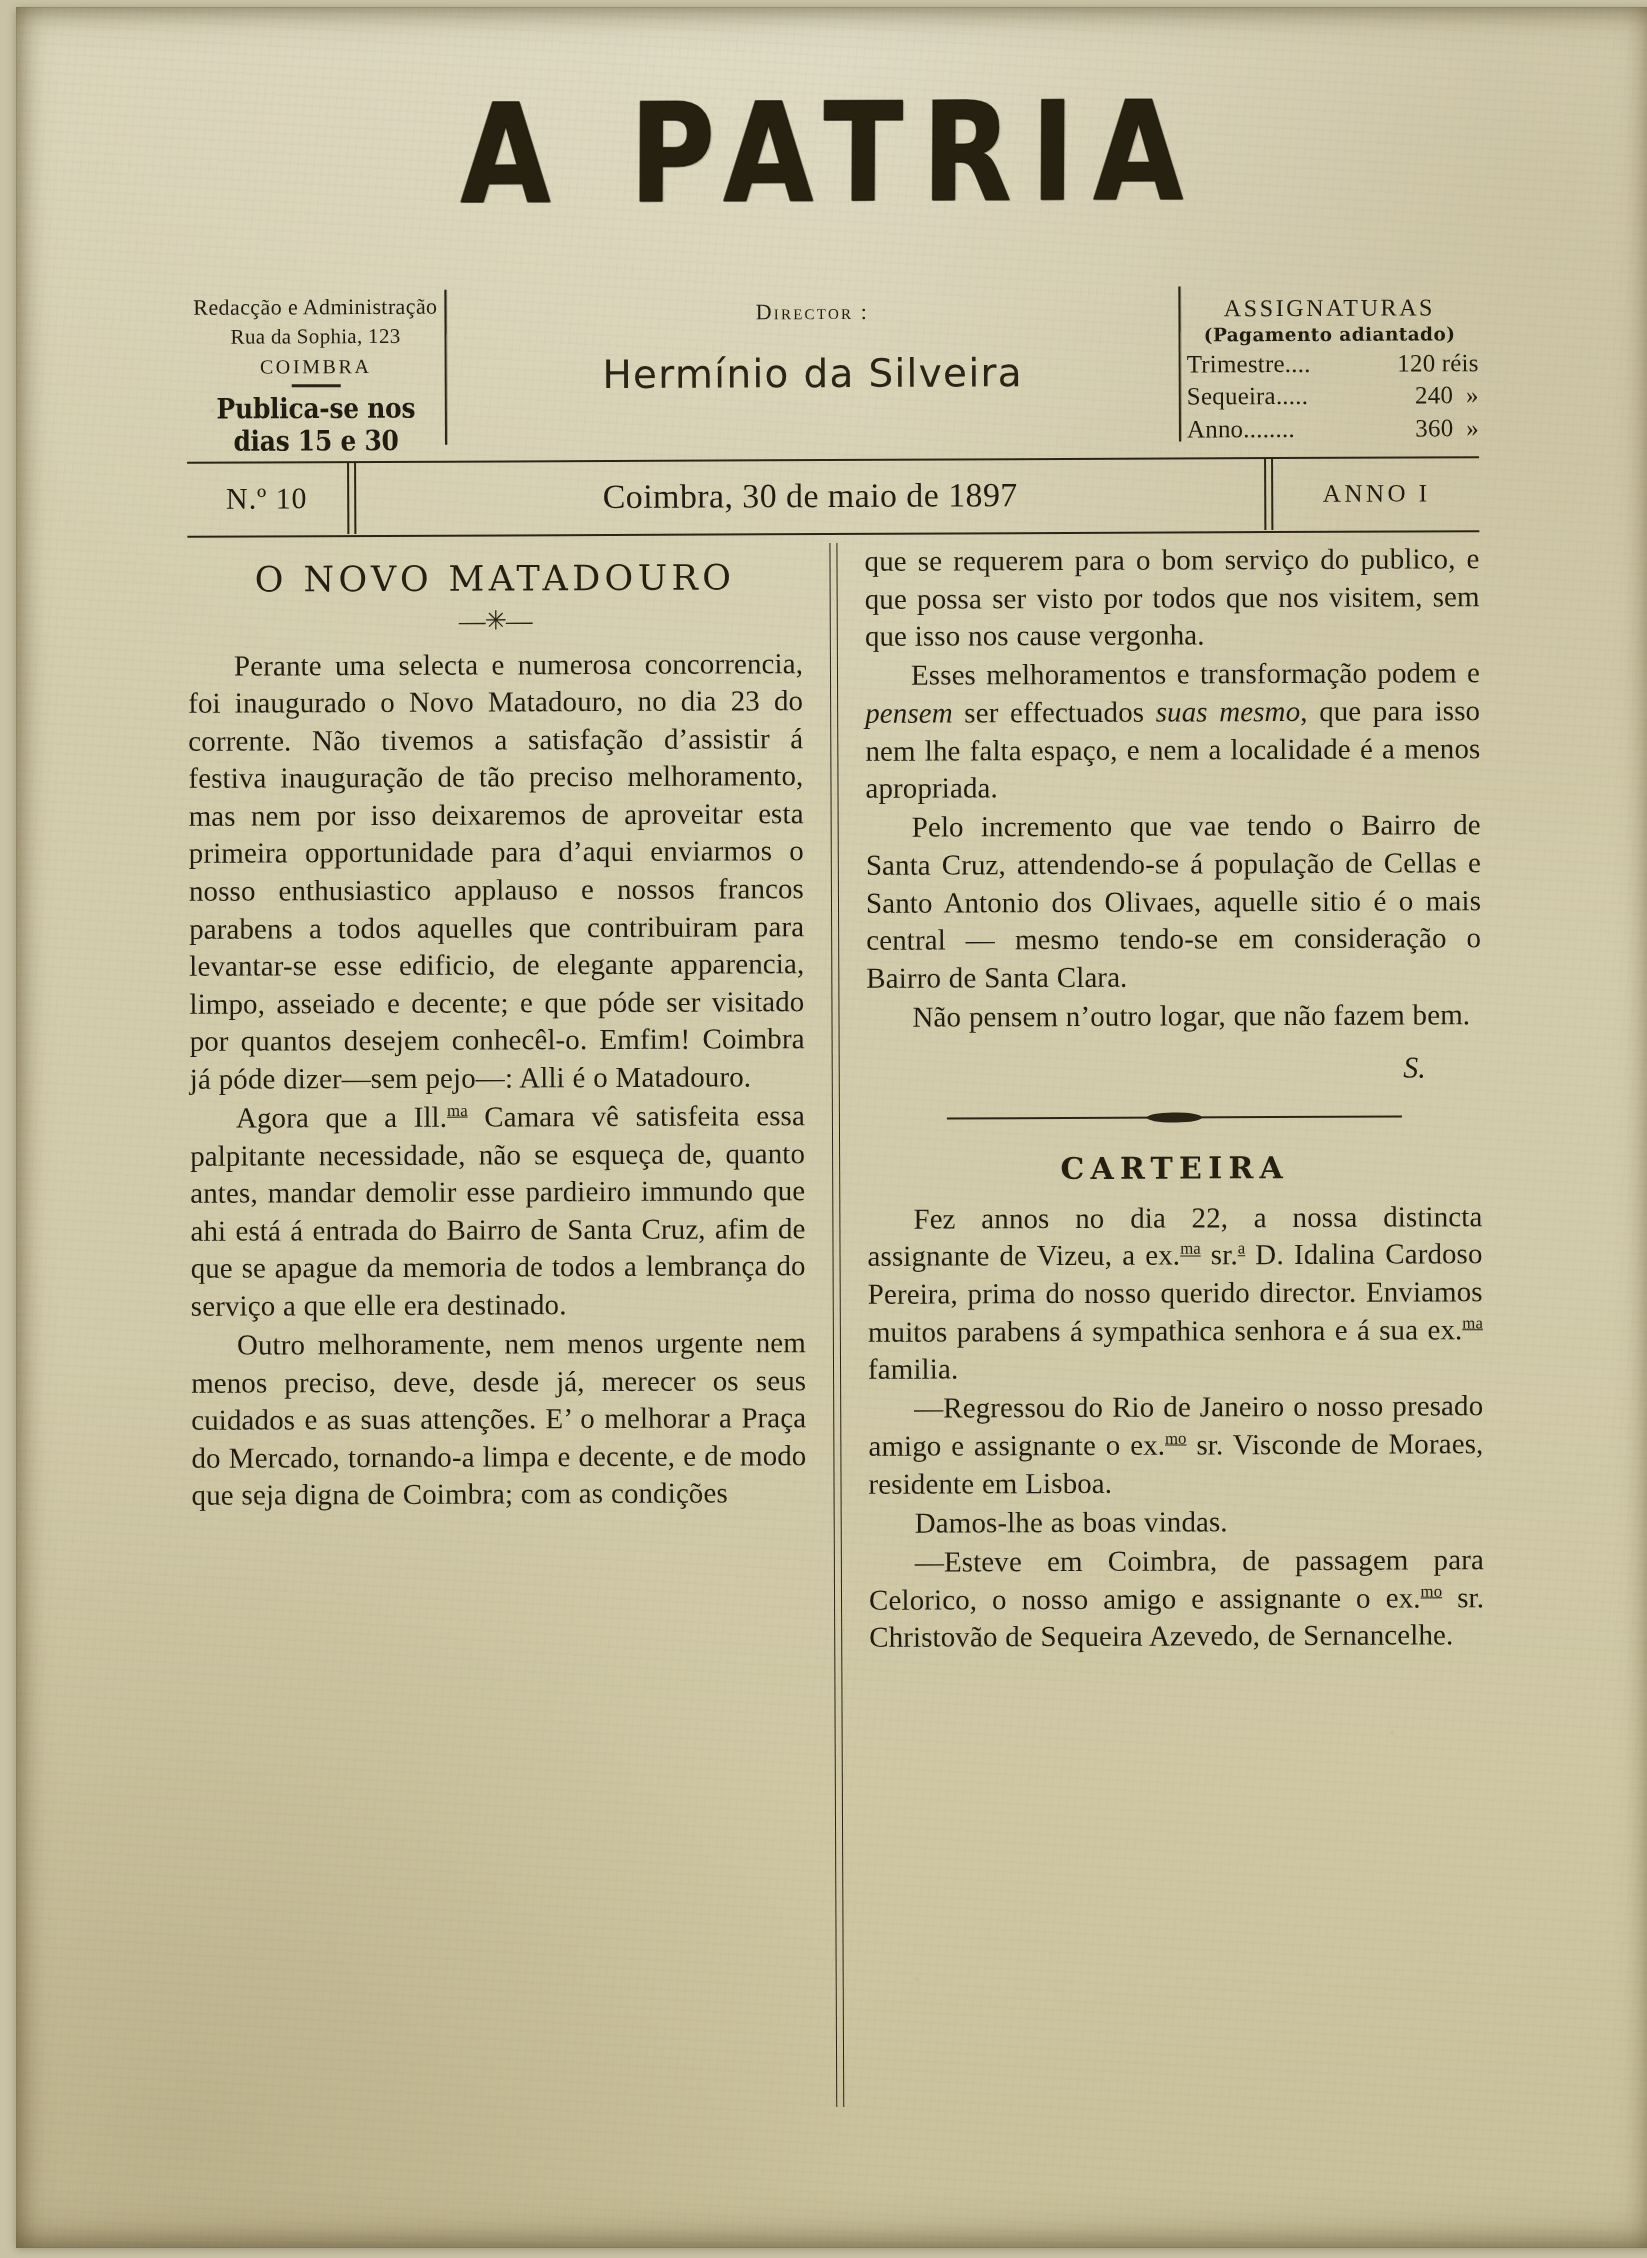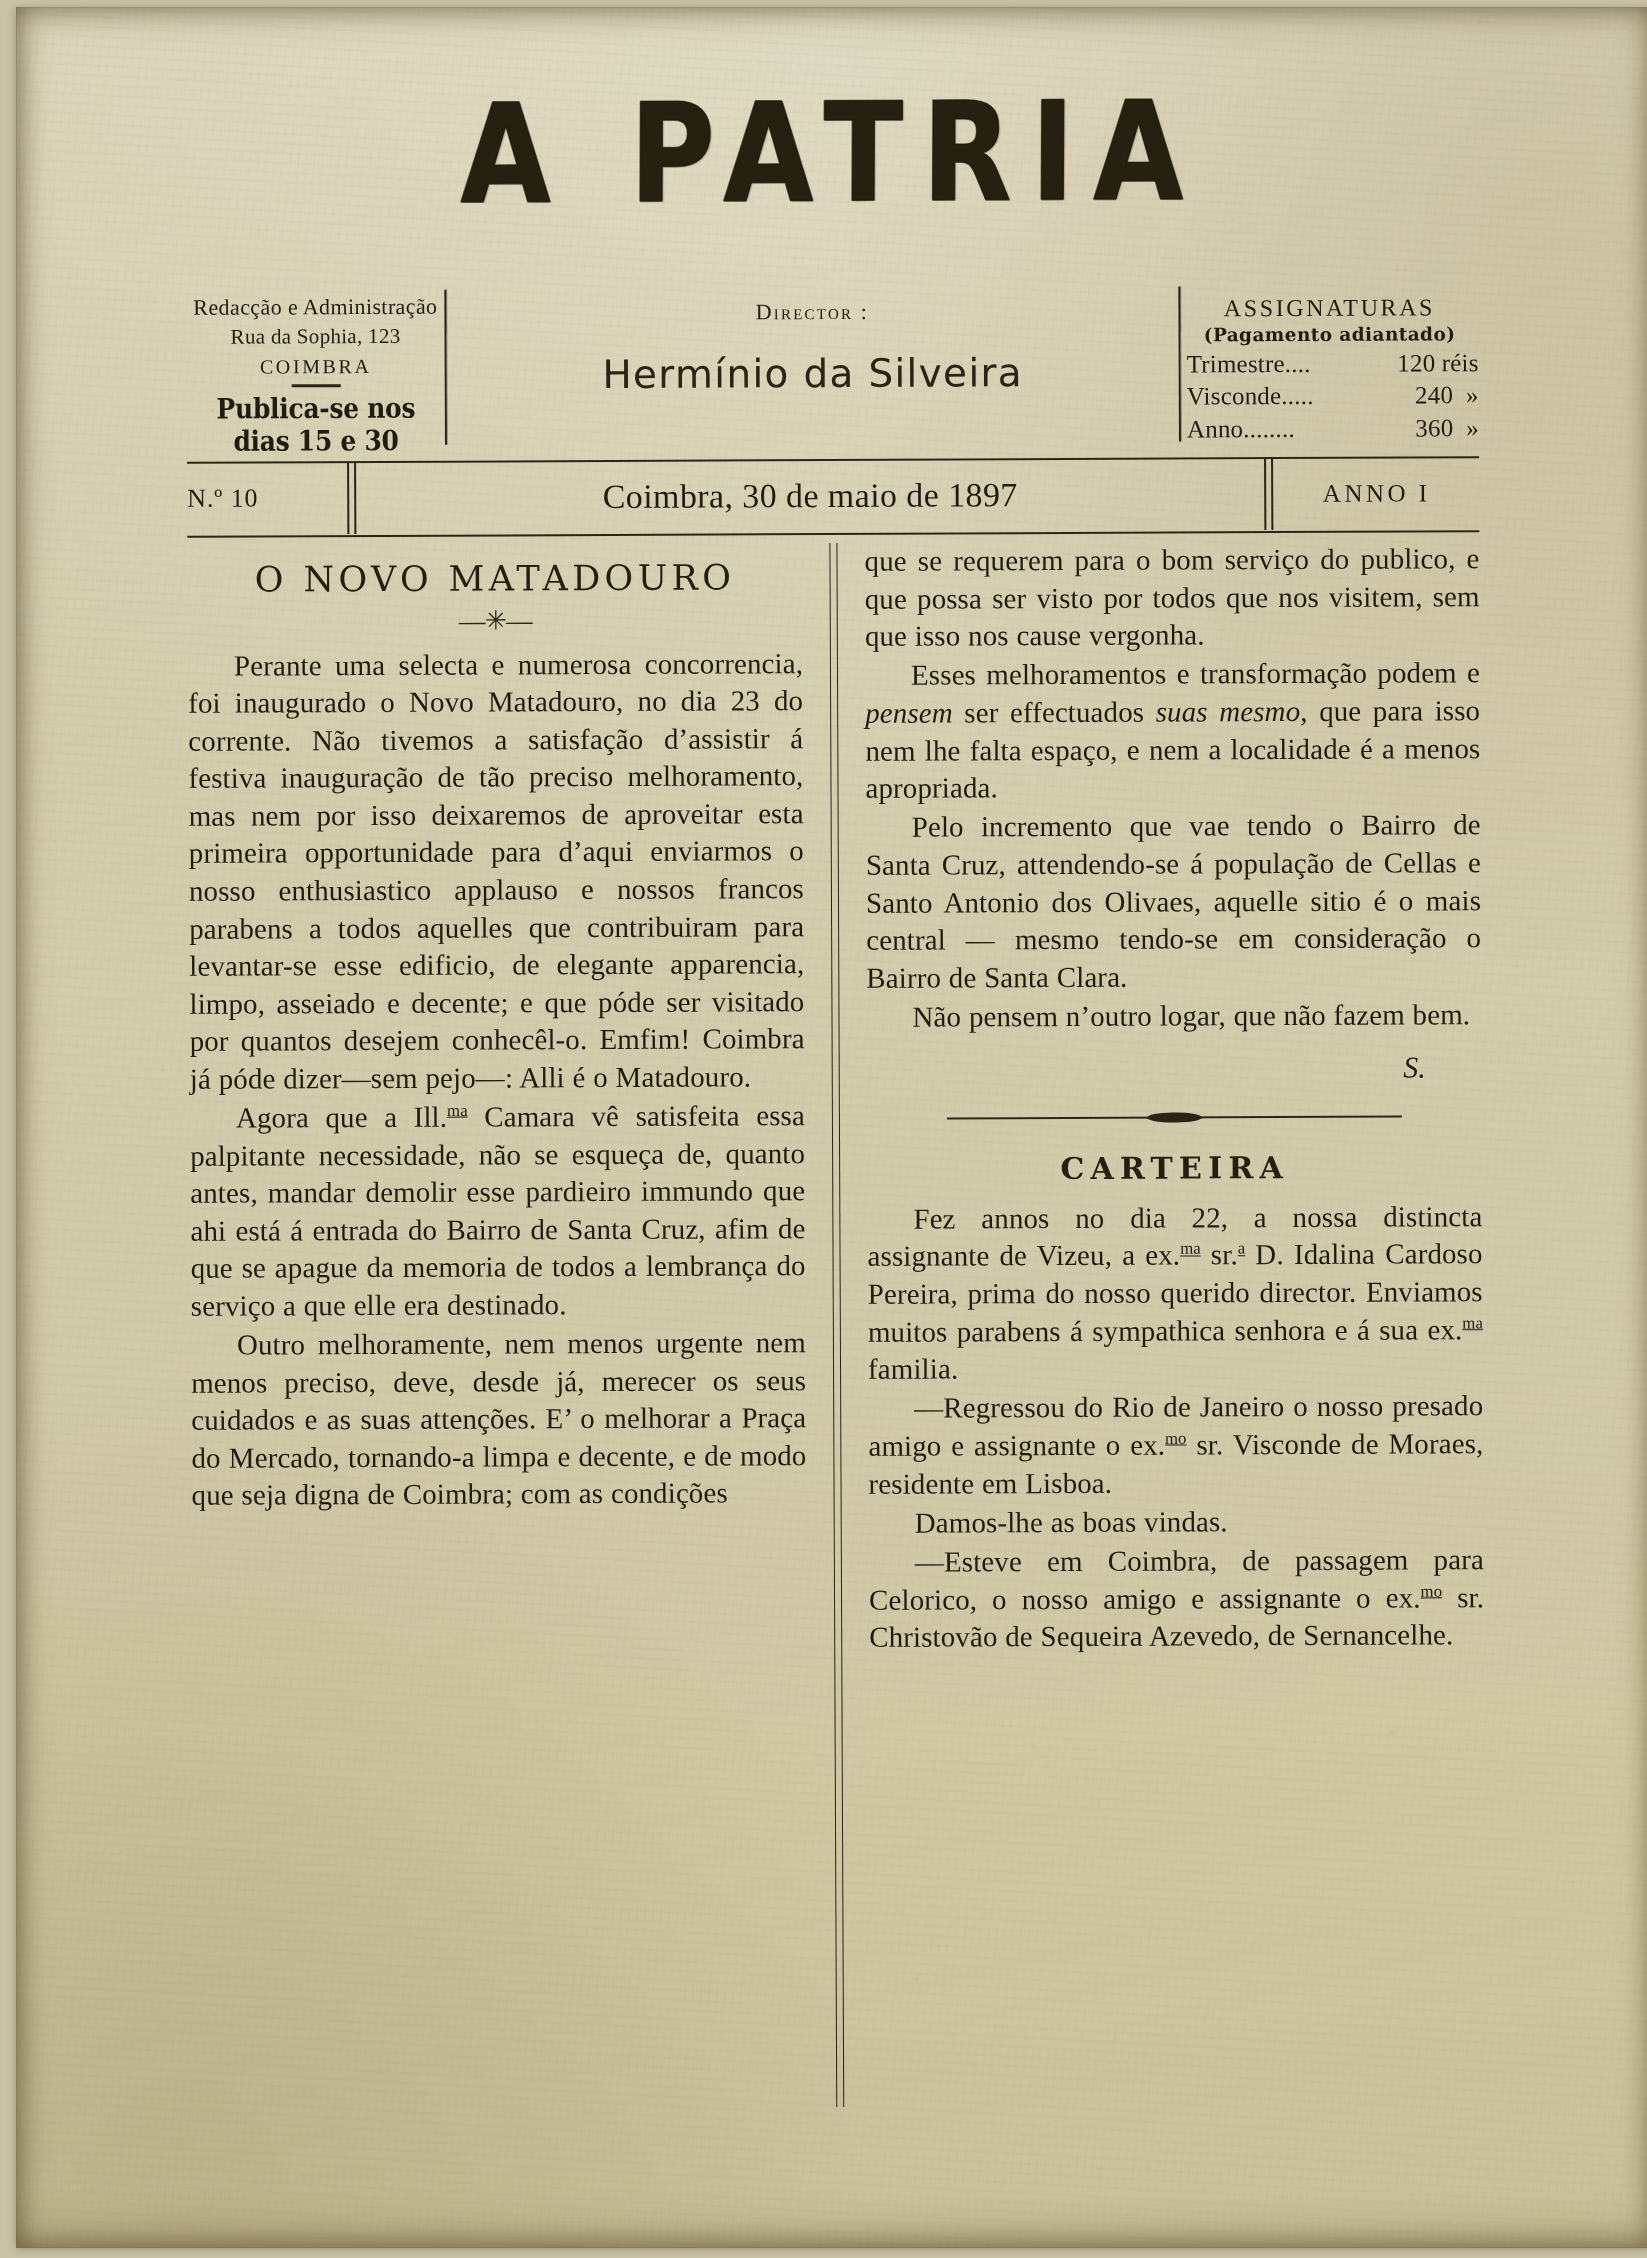--- a/index.html
+++ b/index.html
@@ -110,21 +110,21 @@
   .ass-row .num{margin-left:auto;white-space:pre;}
 
   
   .rule-thin{position:absolute;left:173px;right:173px;height:0;border-top:2.2px solid #2a2417;}
   #rule-a{top:452px;}
   #rule-b{top:526px;}
   #issueband{
     position:absolute;left:173px;right:173px;top:453px;height:72px;
     display:flex;align-items:center;
   }
-  #ib-left{width:159px;text-align:left;font-size:26px;letter-spacing:0.9px;}
+  #ib-left{width:159px;text-align:center;font-size:30px;letter-spacing:0.9px;}
   #ib-mid{flex:1;text-align:center;font-size:34px;letter-spacing:0.4px;}
   #ib-right{width:205px;text-align:center;font-size:25px;letter-spacing:3.5px;}
   .dblrule{width:10.6px;align-self:stretch;position:relative;}
   .dblrule::before,.dblrule::after{
     content:"";position:absolute;top:0;bottom:0;width:0;border-left:2.2px solid #2a2417;
   }
   .dblrule::before{left:0.9px;}
   .dblrule::after{left:8px;}
 
   
@@ -219,21 +219,21 @@
     <div class="vrule"></div>
 
     <div class="cell" id="hb-right">
       <div class="ass-title ink">ASSIGNATURAS</div>
       <div class="ass-sub ink">(Pagamento adiantado)</div>
       <div class="ass-row ink">
         <span class="lbl">Trimestre....</span>
         <span class="num">120 réis</span>
       </div>
       <div class="ass-row ink">
-        <span class="lbl">Visconde.....</span>
+        <span class="lbl">Sequeira.....</span>
         <span class="num">240  »</span>
       </div>
       <div class="ass-row ink">
         <span class="lbl">Anno........</span>
         <span class="num">360  »</span>
       </div>
     </div>
   </div>
 
   <div class="rule-thin" id="rule-a"></div>

